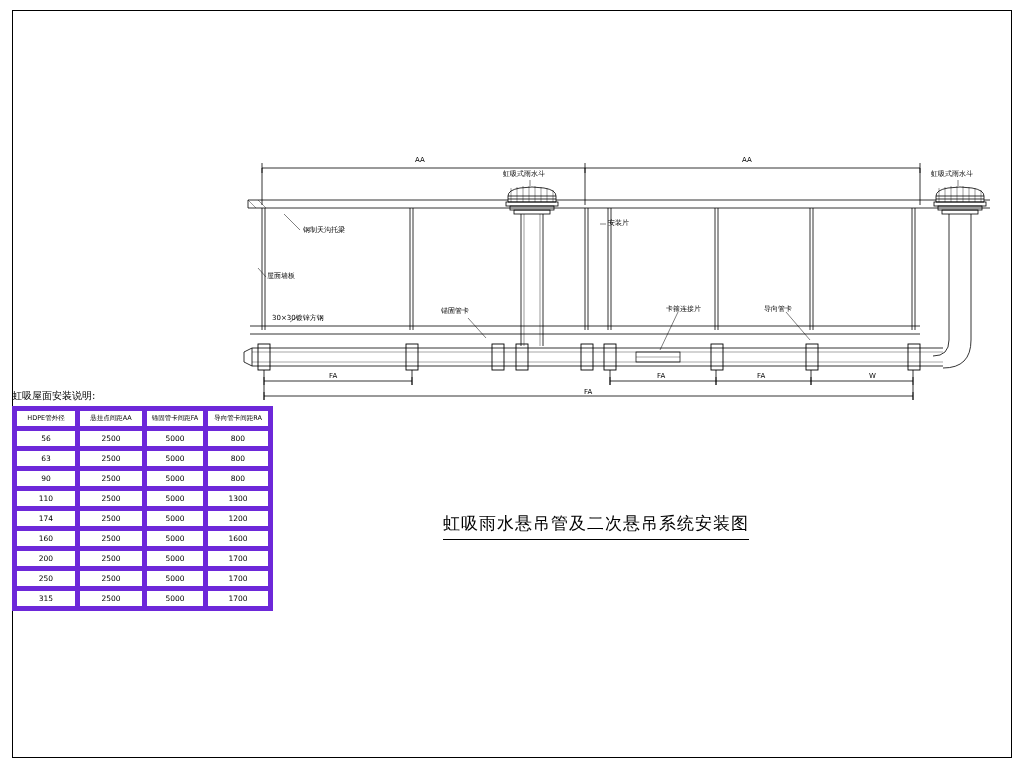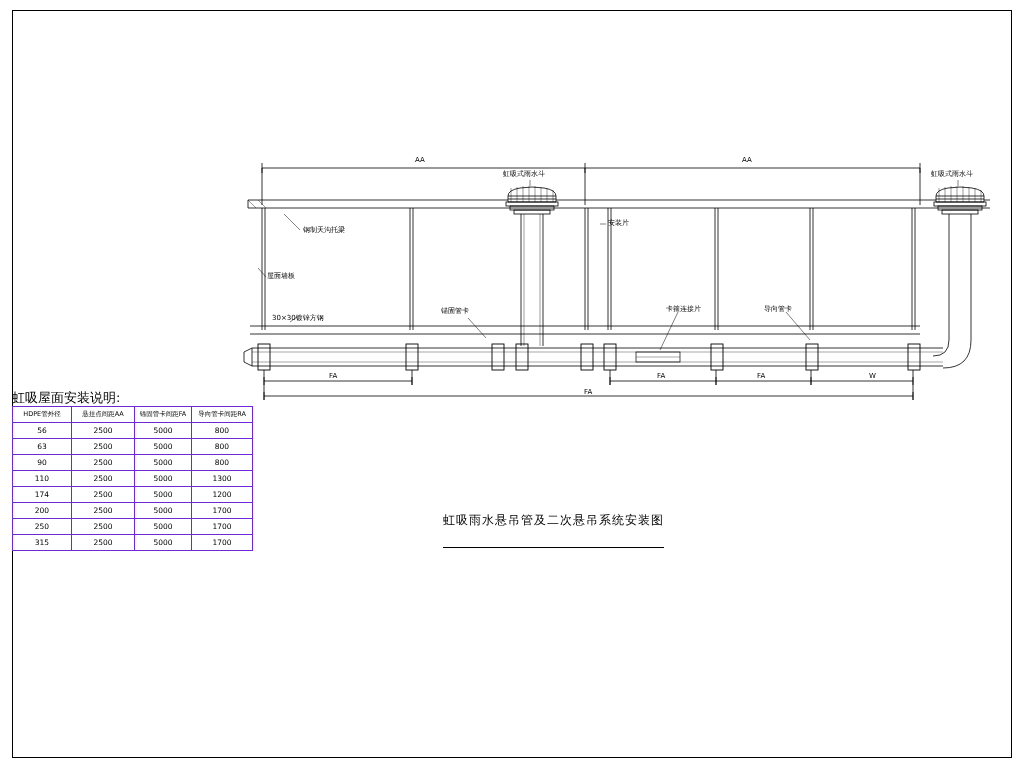--- a/index.html
+++ b/index.html
@@ -34,40 +34,40 @@
     white-space: nowrap;
     color: #000;
   }
   .lbl-cn {
     font-family: "DejaVu Sans", sans-serif;
     font-size: 7px;
   }
   .title-cn {
     position: absolute;
     font-family: Liberation Serif, serif;
-    font-size: 12px;
+    font-size: 17px;
     letter-spacing: 1px;
     white-space: nowrap;
     border-bottom: 1px solid #000;
-    padding-bottom: 18px;
+    padding-bottom: 4px;
   }
   .tbl-note {
     position: absolute;
     font-family: "DejaVu Sans", sans-serif;
-    font-size: 13px;
+    font-size: 10px;
     white-space: nowrap;
   }
   table.spec {
     position: absolute;
     border-collapse: collapse;
     font-family: "DejaVu Sans", sans-serif;
     font-size: 7px;
   }
   table.spec th, table.spec td {
-    border: 1px solid #6d28d9;
+    border: 5px solid #6d28d9;
     text-align: center;
     padding: 1px 2px;
     height: 13px;
     font-weight: normal;
   }
   table.spec th {
     font-size: 6.5px;
   }
   table.spec td {
     font-size: 7.5px;
@@ -303,20 +303,26 @@
         <td>5000</td>
         <td>1300</td>
       </tr>
       <tr>
         <td>174</td>
         <td>2500</td>
         <td>5000</td>
         <td>1200</td>
       </tr>
       <tr>
+        <td>160</td>
+        <td>2500</td>
+        <td>5000</td>
+        <td>1600</td>
+      </tr>
+      <tr>
         <td>200</td>
         <td>2500</td>
         <td>5000</td>
         <td>1700</td>
       </tr>
       <tr>
         <td>250</td>
         <td>2500</td>
         <td>5000</td>
         <td>1700</td>

